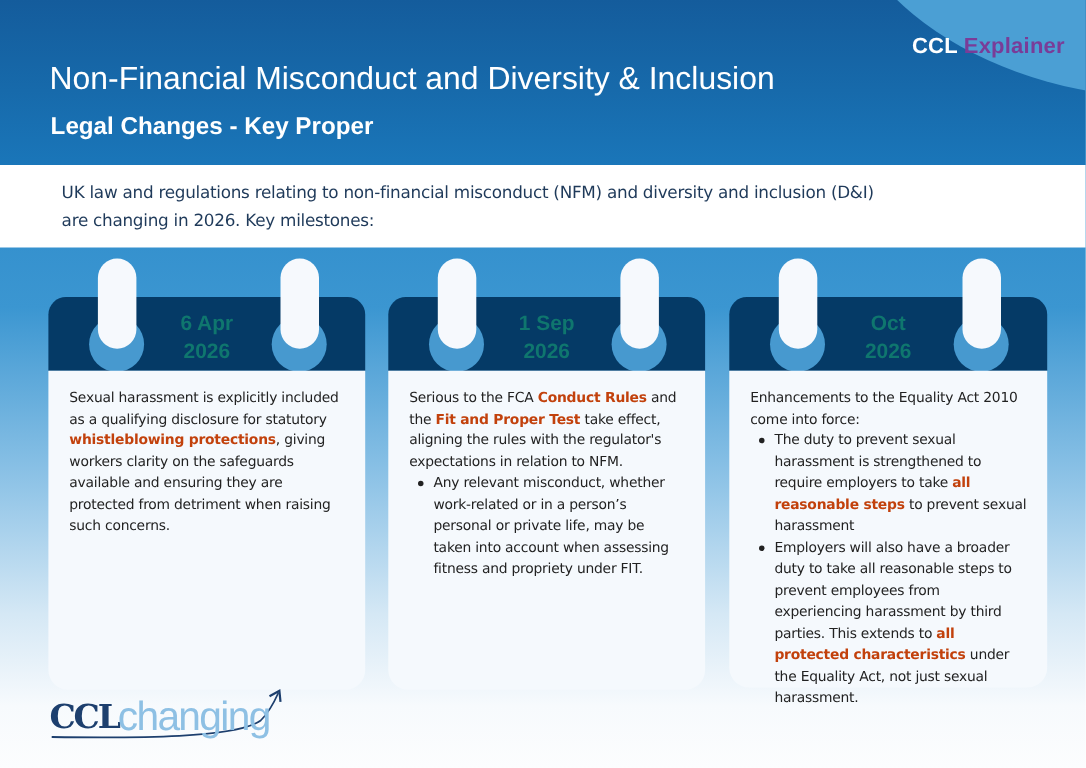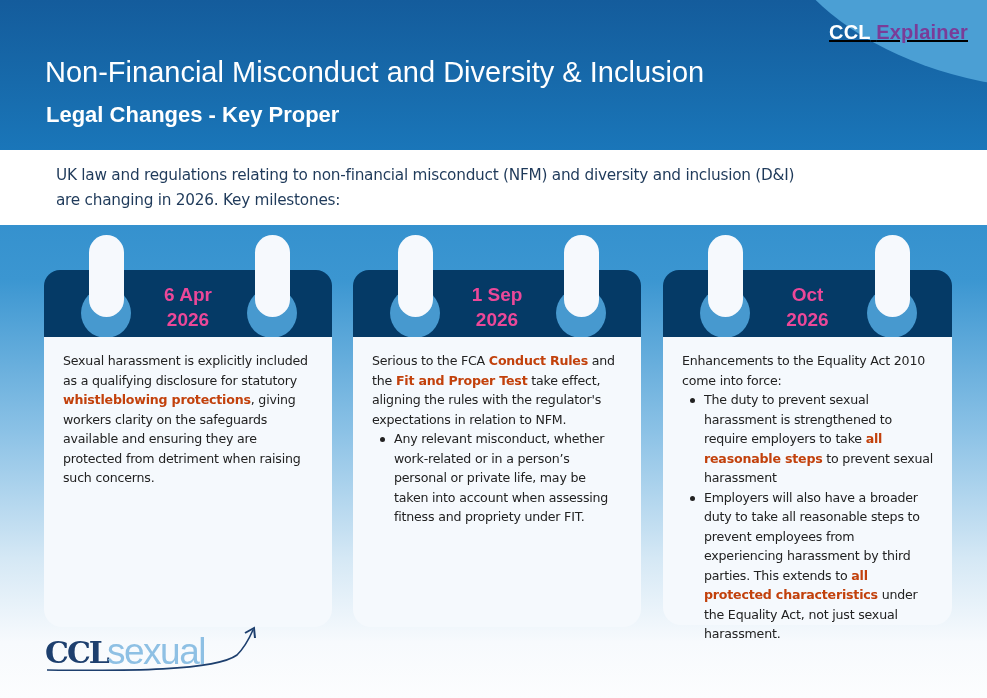--- a/index.html
+++ b/index.html
@@ -13,24 +13,23 @@
     position: absolute; left: 0; top: 0; width: 987px; height: 150px;
     background: linear-gradient(180deg, #145c9c 0%, #176aab 55%, #1a76b9 100%);
     overflow: hidden;
   }
   .header-arc {
     position: absolute; left: 760px; top: -330px; width: 620px; height: 420px;
     border-radius: 50%;
     background: #4b9fd4;
   }
   .brand-tag {
-    position: absolute; right: 19px; top: 21px;
+    position: absolute; right: 19px; top: 31px;
     font-family: "Liberation Sans", sans-serif; font-weight: bold; font-size: 20px;
     letter-spacing: 0.2px;
-    text-decoration: underline;
   }
   .brand-tag .ccl { color: #ffffff; }
   .brand-tag .explainer { color: #7a3c98; }
   .title {
     position: absolute; left: 45px; top: 56px;
     color: #ffffff; font-family: "Liberation Sans", sans-serif; font-size: 29px; font-weight: normal;
     white-space: nowrap;
   }
   .subtitle {
     position: absolute; left: 46px; top: 102px;
@@ -65,21 +64,21 @@
   .ring {
     position: absolute; top: 18px; width: 50px; height: 50px; border-radius: 50%;
     background: #4799cf;
   }
   .hook {
     position: absolute; top: -35px; width: 35px; height: 82px; border-radius: 18px;
     background: #f6f9fd;
   }
   .date {
     position: absolute; left: 0; top: 12px; width: 100%;
-    text-align: center; color: #ec4899;
+    text-align: center; color: #0f766e;
     font-family: "Liberation Sans", sans-serif; font-weight: bold; font-size: 19px; line-height: 25px;
   }
   .card-body ul { list-style: none; margin: 0; padding: 0; }
   .card-body li { position: relative; padding-left: 22px; }
   .card-body li::before {
     content: ""; position: absolute; left: 8px; top: 8px; width: 5px; height: 5px; border-radius: 50%;
     background: #222222;
   }
   .card-body b { font-weight: bold; color: #c2410c; }
   .logo {
@@ -164,14 +163,14 @@
       </ul>
   </div>
 </div>
 
 <div class="logo">
   <svg width="215" height="50" viewBox="0 0 215 50">
     <path d="M2 45 C 80 46, 170 46, 192 30 C 200 22, 204 14, 208 5" stroke="#1d3f6e" stroke-width="1.6" fill="none"></path>
     <path d="M200 8 L209 3 L210 13" stroke="#1d3f6e" stroke-width="2" fill="none"></path>
   </svg>
   <span class="ccl-mark">CCL</span>
-  <span class="academy">sexual</span>
+  <span class="academy">changing</span>
 </div>
 
 </body></html>

